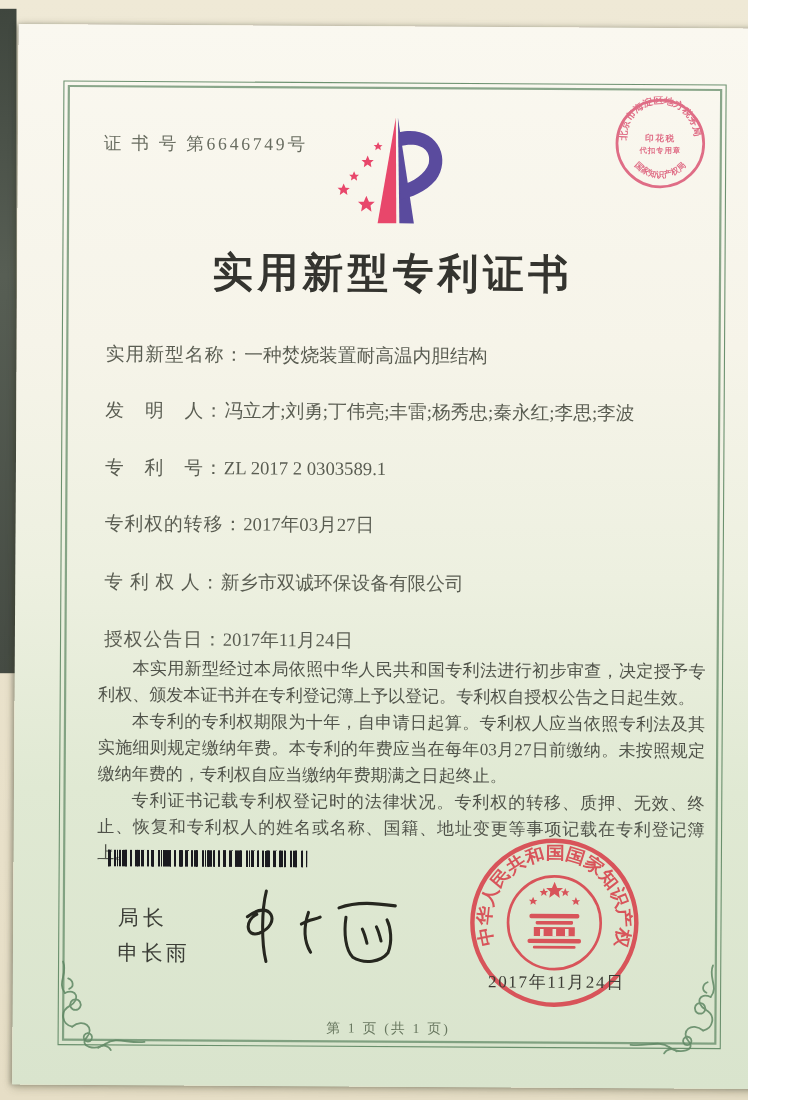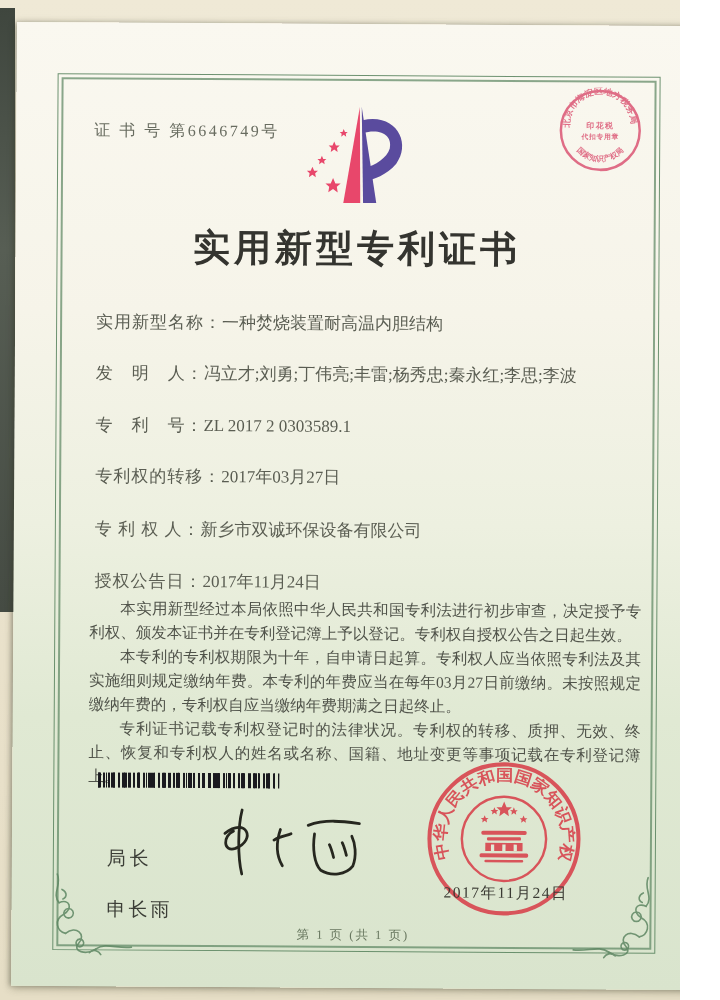--- a/index.html
+++ b/index.html
@@ -36,22 +36,22 @@
   .field .lab{letter-spacing:1px;font-family:Liberation Serif, serif;}
   .f0{top:288px;} .f1{top:339px;} .f2{top:391px;} .f3{top:442px;} .f4{top:495px;} .f5{top:547px;}
   .body-text{position:absolute;left:76px;top:574px;width:552px;font-size:15.5px;
     line-height:24px;color:#50534a;text-align:justify;}
   .body-text p{margin:0;text-indent:2em;}
   .barcode{position:absolute;left:86px;top:750px;width:181px;height:15px;
     background:
       repeating-linear-gradient(90deg,var(--barcode_black) 0 2px,transparent 2px 5px),
       repeating-linear-gradient(90deg,var(--barcode_black) 0 1px,transparent 1px 8px),
       repeating-linear-gradient(90deg,var(--barcode_black) 0 3px,transparent 3px 13px);}
-  .role{position:absolute;left:95px;top:799px;font-size:19px;letter-spacing:4px;color:#3c3e37;margin-top:24px;}
-  .role-name{position:absolute;left:95px;top:831px;font-size:19px;letter-spacing:3px;color:#3c3e37;margin-top:43px;}
+  .role{position:absolute;left:95px;top:799px;font-size:19px;letter-spacing:4px;color:#3c3e37;}
+  .role-name{position:absolute;left:95px;top:831px;font-size:19px;letter-spacing:3px;color:#3c3e37;}
   .signature{position:absolute;left:198px;top:780px;width:160px;height:86px;}
   .main-seal{position:absolute;left:411px;top:733px;width:162px;height:162px;opacity:.9;}
   .issue-date{position:absolute;left:432px;top:858px;font-size:15.5px;letter-spacing:1.5px;
     color:#3a3a33;}
   .page-footer{position:absolute;left:41px;top:903px;width:601px;text-align:center;
     font-size:12.5px;letter-spacing:2px;color:#68775f;}
   svg{display:block;width:100%;height:100%;}
 </style>
 </head>
 <body>

